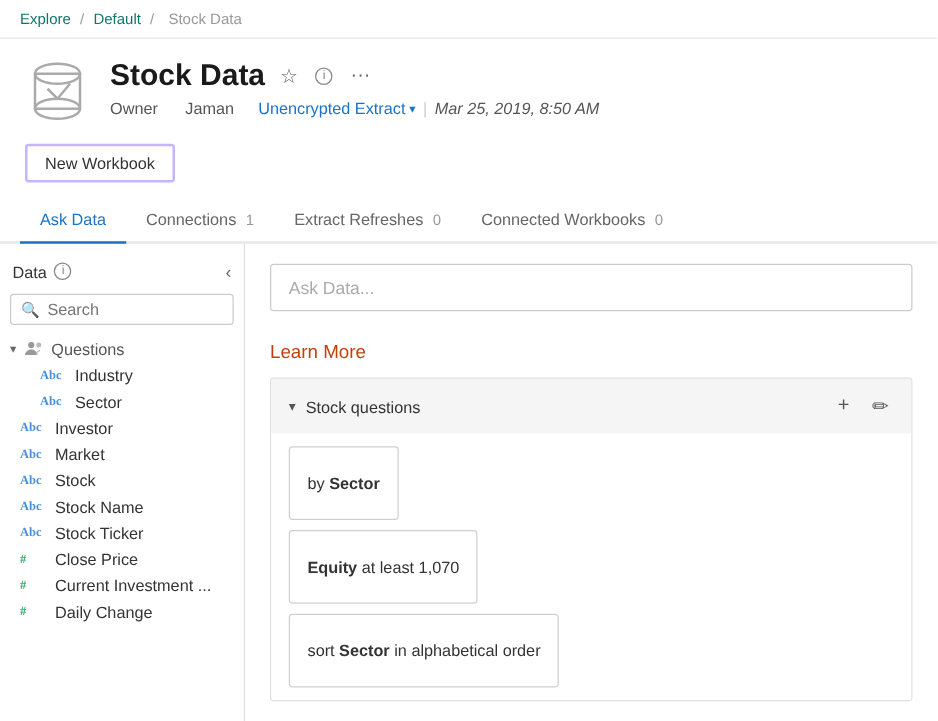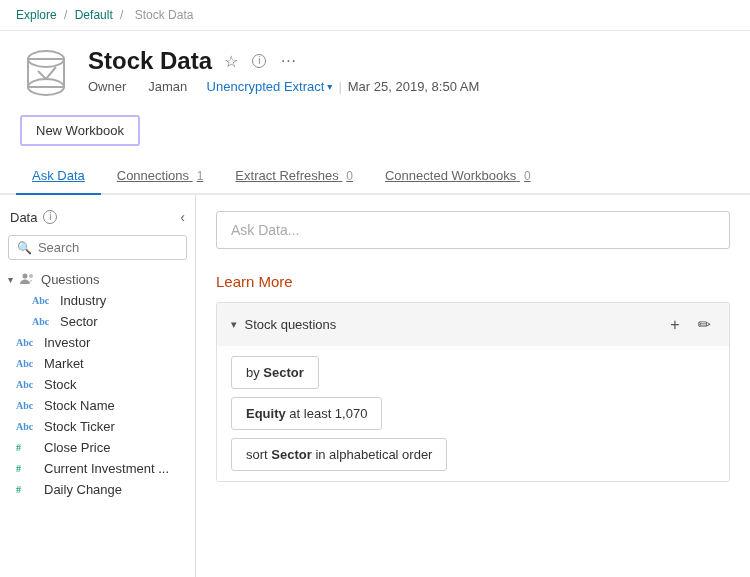--- a/index.html
+++ b/index.html
@@ -73,21 +73,21 @@
     .header-meta .owner-name { color: #555; font-weight: 500; margin-left: 16px; }
     .extract-badge {
       color: #1a73c8;
       font-weight: 500;
       cursor: pointer;
       display: inline-flex;
       align-items: center;
       gap: 3px;
     }
     .extract-badge .arrow { font-size: 10px; }
-    .header-date { color: #555; }
+    .header-date { color: #555; font-style: italic; }
 
     
     .workbook-btn-row {
       padding: 4px 20px 12px;
     }
     .new-workbook-btn {
       border: 2px solid #c4b5fd;
       background: #fff;
       padding: 6px 14px;
       font-size: 13px;
@@ -105,21 +105,20 @@
       gap: 0;
     }
     .tab {
       padding: 10px 16px;
       cursor: pointer;
       font-size: 13px;
       color: #666;
       border-bottom: 2px solid transparent;
       margin-bottom: -2px;
       white-space: nowrap;
-      text-decoration: underline;
     }
     .tab.active {
       color: #1a73c8;
       border-bottom-color: #1a73c8;
       font-weight: 500;
     }
     .tab .badge {
       margin-left: 4px;
       color: #999;
       font-size: 12px;
@@ -280,21 +279,21 @@
       background: #fff;
       display: flex;
       flex-direction: column;
       gap: 8px;
     }
 
     .question-pill {
       display: inline-block;
       border: 1px solid #d0d0d0;
       border-radius: 3px;
-      padding: 8px 14px;
+      padding: 21px 14px;
       font-size: 13px;
       color: #333;
       cursor: pointer;
       background: #fff;
       width: fit-content;
     }
     .question-pill strong { font-weight: 600; }
 
     
     .info-icon {

